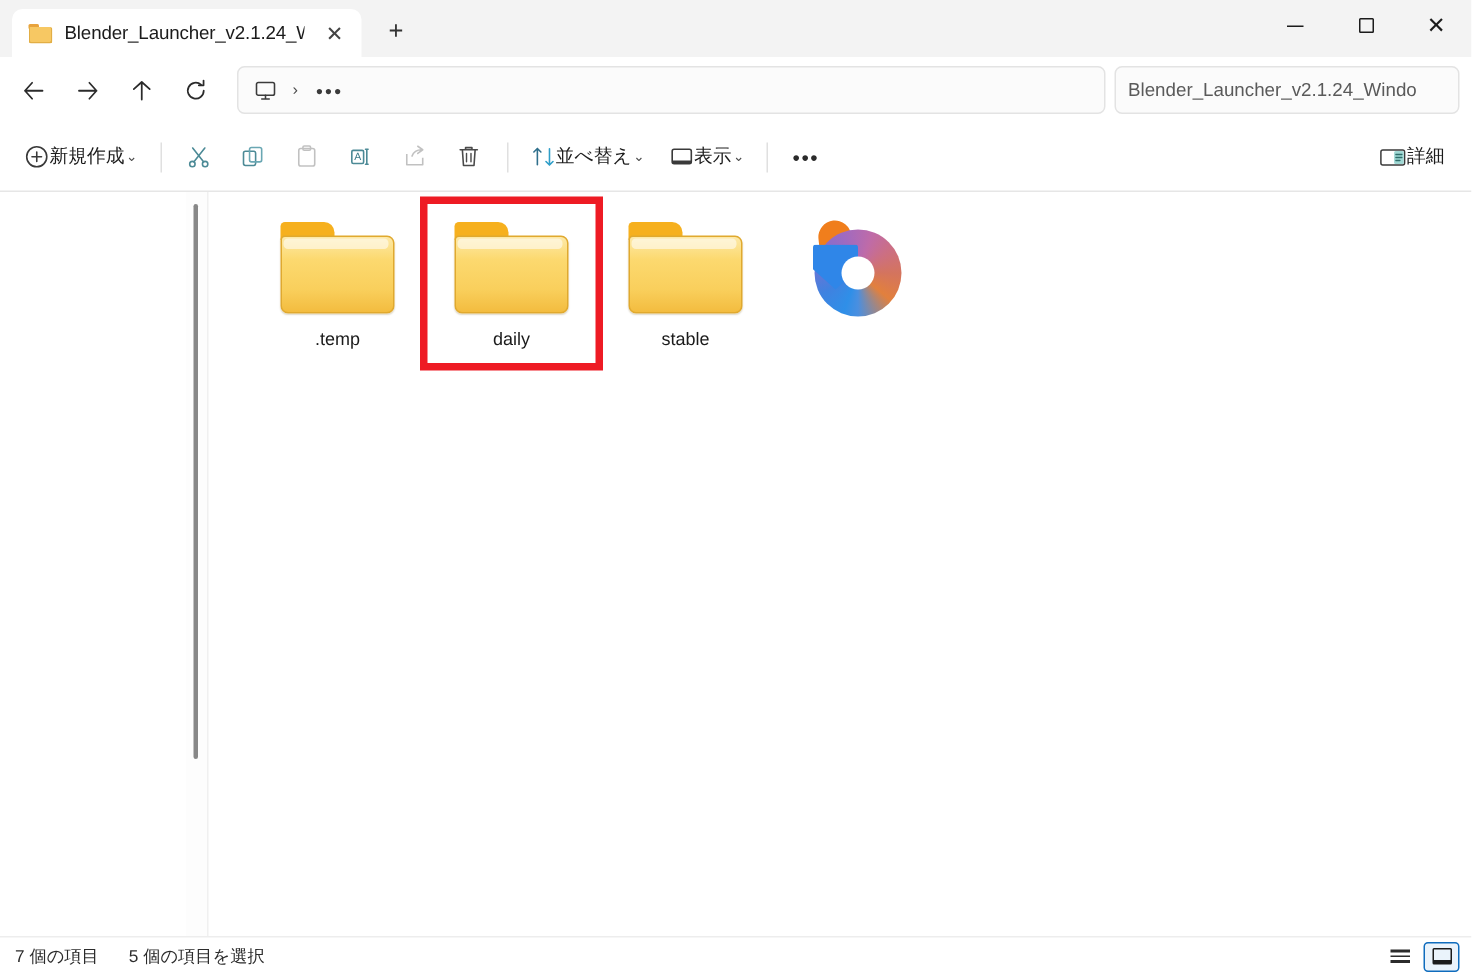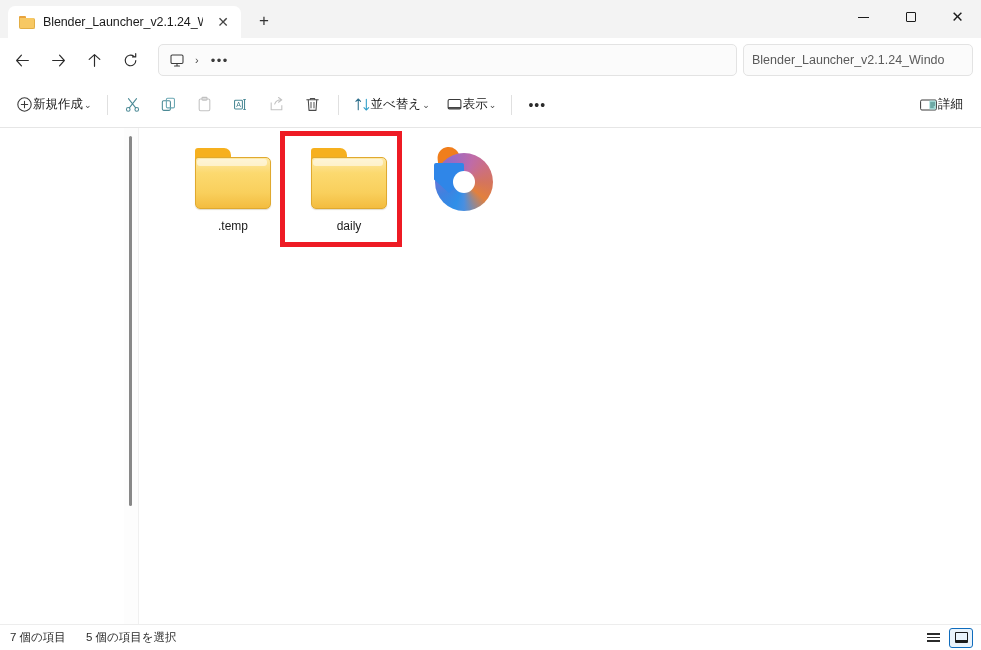--- a/index.html
+++ b/index.html
@@ -169,21 +169,21 @@
     background: #888888; border-radius: 2px;
   }
   .content {
     flex: 1 1 auto;
     position: relative;
     background: #ffffff;
     border-left: 1px solid #f0f0f0;
     overflow: hidden;
   }
   .grid {
-    position: absolute; left: 8px; top: 0; right: 0;
+    position: absolute; left: 0; top: 0; right: 0;
     padding: 6px 0 0 28px;
     display: flex; flex-wrap: wrap;
     align-content: flex-start;
   }
   .item {
     width: 116px; height: 124px;
     display: flex; flex-direction: column; align-items: center;
     padding-top: 8px;
     border-radius: 4px;
     position: relative;
@@ -498,20 +498,30 @@
               <div class="folder">
                 <span class="ftab"></span>
                 <span class="fbody"></span>
                 <span class="fhighlight"></span>
               </div>
             </div>
             <div class="item-label">daily</div>
           </div>
           <div class="item">
             <div class="icon-wrap">
+              <div class="folder">
+                <span class="ftab"></span>
+                <span class="fbody"></span>
+                <span class="fhighlight"></span>
+              </div>
+            </div>
+            <div class="item-label">stable</div>
+          </div>
+          <div class="item">
+            <div class="icon-wrap">
               <div class="blender-icon">
                 <span class="tail"></span>
                 <span class="ring"></span>
                 <span class="arrow"></span>
                 <span class="hole"></span>
               </div>
             </div>
           </div>
         </div>
       <div class="annotation" id="annotation-box" style="left: 141px; top: 3px; width: 122px; height: 116px; border-color: rgb(238, 27, 36);"></div>

